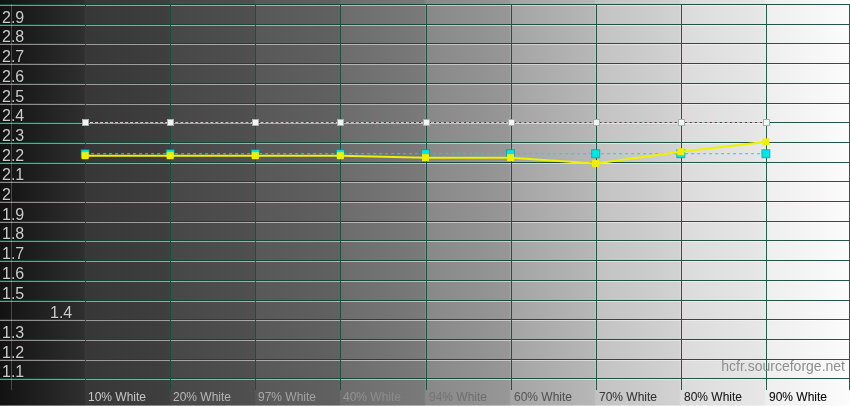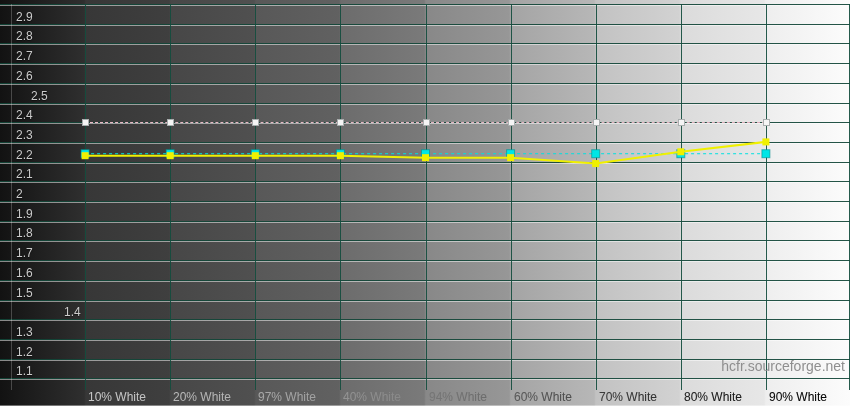--- a/index.html
+++ b/index.html
@@ -6,21 +6,21 @@
   #chart{
     position:relative;width:850px;height:406px;overflow:hidden;
     font-family:"Liberation Sans","DejaVu Sans",sans-serif;
   }
   .layer{position:absolute;left:0;top:0;width:850px;height:406px;pointer-events:none;}
   .hline{position:absolute;left:0;width:850px;height:2px;
     background:linear-gradient(to bottom, rgba(18,70,56,0.92) 50%, rgba(255,255,255,0.50) 50%);}
   .vline{position:absolute;width:1px;background:rgba(20,77,62,0.92);}
   .bevel-v{position:absolute;width:1px;background:rgba(255,255,255,0.22);}
   .bevel-b{position:absolute;left:0;bottom:0;width:850px;height:1px;background:rgba(255,255,255,0.38);}
-  .ytick{position:absolute;left:16px;font-size:12px;line-height:11px;color:#cbcbcb;
+  .ytick{position:absolute;left:2px;font-size:16px;line-height:11px;color:#cbcbcb;
     text-shadow:0 1px 1px rgba(0,0,0,0.5);}
   .xlabel{position:absolute;font-size:12px;line-height:10px;color:#ffffff;
     mix-blend-mode:difference;white-space:nowrap;}
   .refline{position:absolute;height:0;border-top:1px dashed #ffffff;mix-blend-mode:difference;}
   .marker{position:absolute;box-sizing:border-box;}
   .marker.white{width:7px;height:7px;background:#f5f5f5;border:1px solid rgba(105,115,115,0.55);}
   .watermark{position:absolute;right:5px;top:359px;font-size:14px;line-height:14px;color:#8f8f8f;}
   svg{position:absolute;left:0;top:0;}
 </style>
 </head>
@@ -93,21 +93,21 @@
       <rect x="507.09999999999997" y="154.15999999999997" width="7" height="7" fill="#f0f000"></rect>
       <rect x="592.1999999999999" y="160.07000000000002" width="7" height="7" fill="#f0f000"></rect>
       <rect x="677.3000000000001" y="148.25" width="7" height="7" fill="#f0f000"></rect>
       <rect x="762.4" y="138.40000000000003" width="7" height="7" fill="#f0f000"></rect>
     </svg>
   <div class="layer" id="label-layer">
       <div class="ytick" style="top: 12px;">2.9</div>
       <div class="ytick" style="top: 31px;">2.8</div>
       <div class="ytick" style="top: 51px;">2.7</div>
       <div class="ytick" style="top: 71px;">2.6</div>
-      <div class="ytick" style="top: 91px; margin-left: 15px;">2.5</div>
+      <div class="ytick" style="top: 91px;">2.5</div>
       <div class="ytick" style="top: 110px;">2.4</div>
       <div class="ytick" style="top: 130px;">2.3</div>
       <div class="ytick" style="top: 150px;">2.2</div>
       <div class="ytick" style="top: 169px;">2.1</div>
       <div class="ytick" style="top: 189px;">2</div>
       <div class="ytick" style="top: 209px;">1.9</div>
       <div class="ytick" style="top: 228px;">1.8</div>
       <div class="ytick" style="top: 248px;">1.7</div>
       <div class="ytick" style="top: 268px;">1.6</div>
       <div class="ytick" style="top: 288px;">1.5</div>

